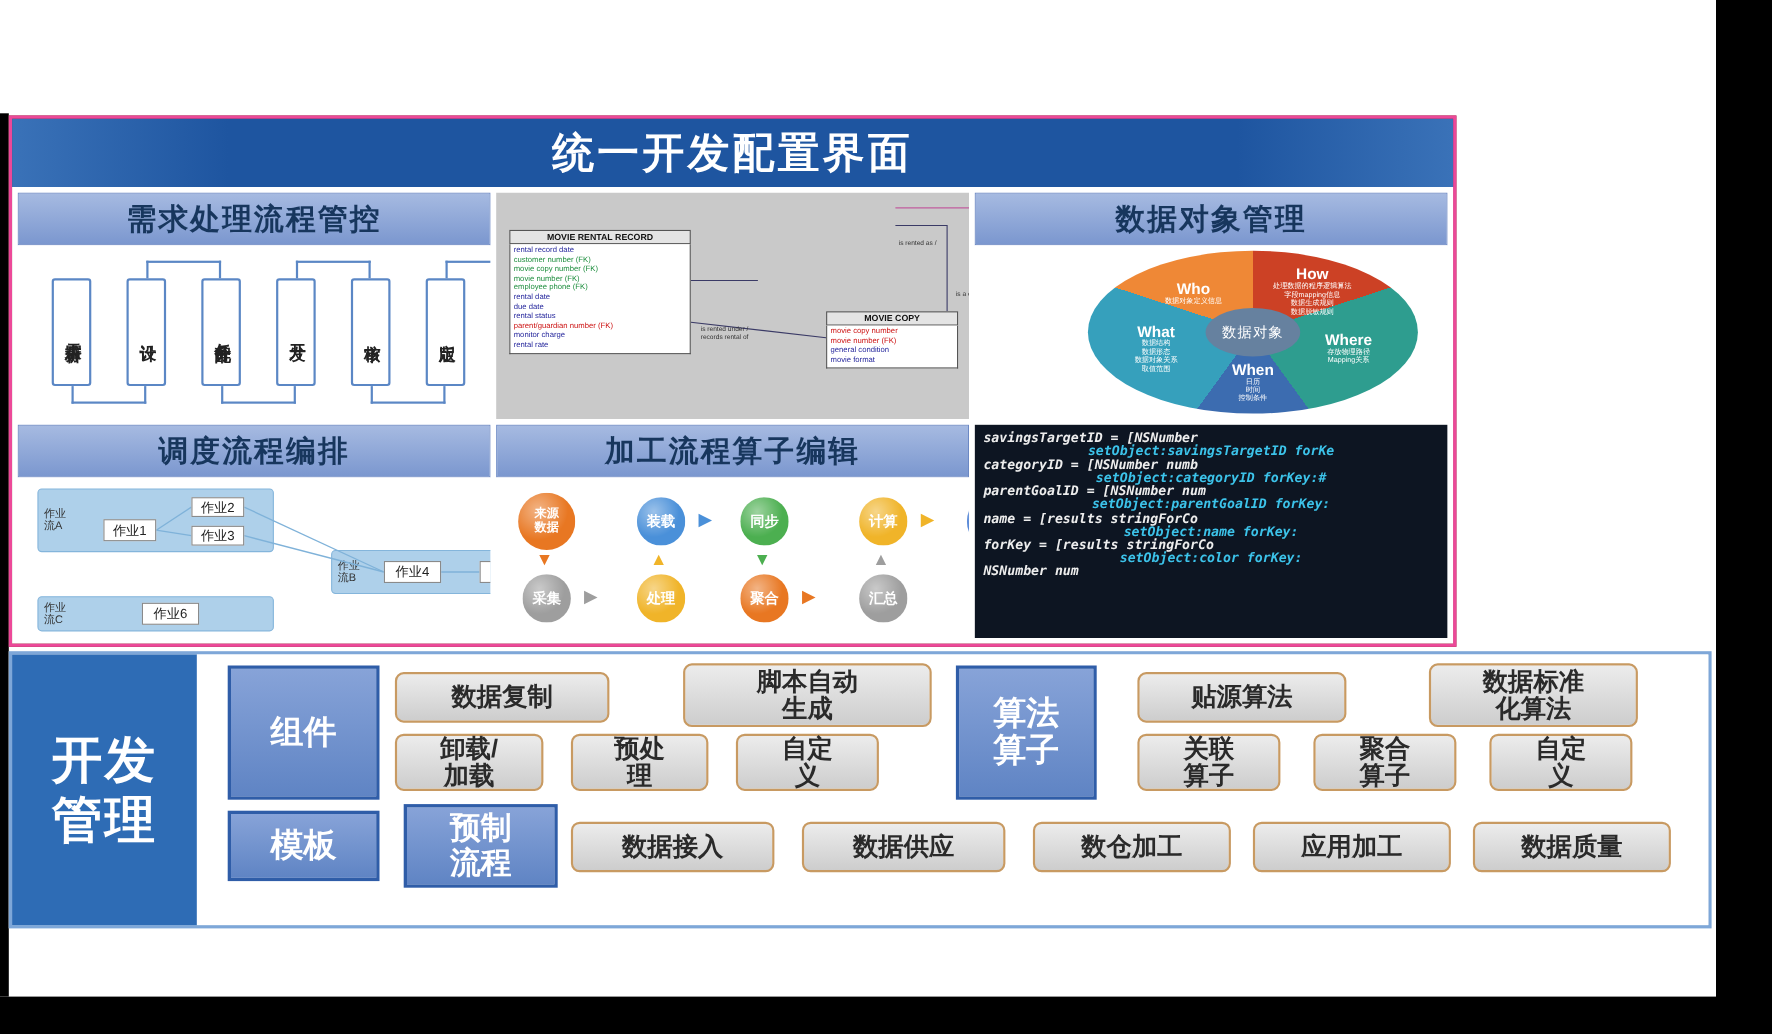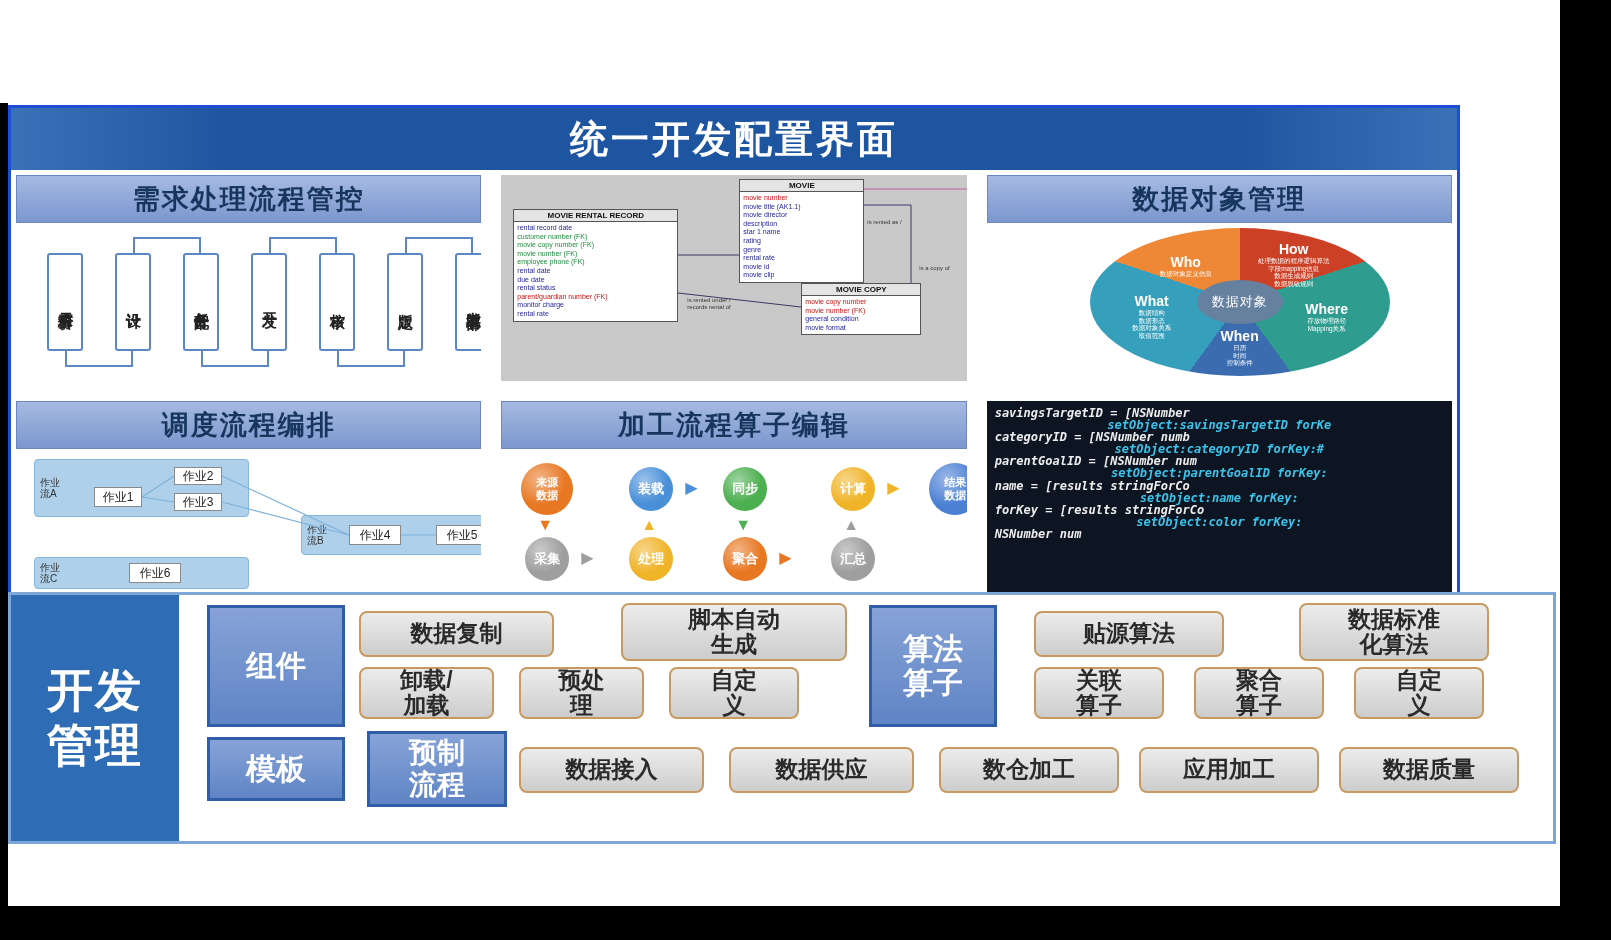--- a/index.html
+++ b/index.html
@@ -7,25 +7,25 @@
   #screen { position:relative; width:1611px; height:940px; background:#fff; overflow:hidden; }
   .abs { position:absolute; }
   .pre { white-space:pre-line; }
 
   
   #strip-right  { position:absolute; left:1560px; top:0; width:51px; height:940px; background:#000; }
   #strip-bottom { position:absolute; left:0; top:906px; width:1611px; height:34px; background:#000; }
   #strip-left   { position:absolute; left:0; top:103px; width:8px; height:803px; background:#000; }
 
   
-  #main { position:absolute; left:8px; top:105px; width:1452px; border:3px solid #1d4ed8; background:#7f1d1d; }
+  #main { position:absolute; left:8px; top:105px; width:1316px; border:3px solid #ec4899; background:#7f1d1d; }
   #title-bar { height:62px; display:flex; align-items:center; justify-content:center;
     background:linear-gradient(90deg,#3a72b8,#1e55a0 15%,#1e55a0 85%,#3a72b8);
     color:#fff; font-size:38px; font-weight:bold; letter-spacing:3px; }
-  #panel-grid { display:grid; grid-template-columns:repeat(3,1fr); grid-template-rows:206px 194px; gap:20px; padding:5px; background:#fff; }
+  #panel-grid { display:grid; grid-template-columns:repeat(3,1fr); grid-template-rows:206px 194px; gap:5px; padding:5px; background:#fff; }
   .panel { display:flex; flex-direction:column; overflow:hidden; }
   .panel-head { height:48px; flex:0 0 48px; display:flex; align-items:center; justify-content:center;
     background:linear-gradient(#a6bae1,#7b97cf); border:1px solid #6b88c4;
     color:#17365d; font-size:27px; font-weight:bold; letter-spacing:2px; }
   .panel-body { flex:1; position:relative; background:#fff; overflow:hidden; }
 
   
   .req-step { position:absolute; top:30px; width:36px; height:98px; background:#fff;
     border:2px solid #5b87c5; border-radius:3px; display:flex; align-items:center; justify-content:center;
     writing-mode:vertical-rl; text-orientation:upright; font-size:15px; font-weight:bold; color:#222; letter-spacing:1px; }
@@ -132,35 +132,20 @@
 employee phone (FK)</div>
               <div class="fld pre">rental date
 due date
 rental status</div>
               <div class="pk pre">parent/guardian number (FK)</div>
               <div class="fld pre">monitor charge
 rental rate</div>
             </div>
           </div>
 
-          <div class="er-table" style="left:238px;top:4px;width:125px">
-            <div class="er-head">MOVIE</div>
-            <div class="er-body">
-              <div class="pk pre">movie number</div>
-              <div class="fld pre">movie title (AK1.1)
-movie director
-description
-star 1 name
-rating
-genre
-rental rate
-movie id
-movie clip</div>
-            </div>
-          </div>
 
           <div class="er-table" style="left:300px;top:108px;width:120px">
             <div class="er-head">MOVIE COPY</div>
             <div class="er-body">
               <div class="pk pre">movie copy number
 movie number (FK)</div>
               <div class="fld pre">general condition
 movie format</div>
             </div>
           </div>

